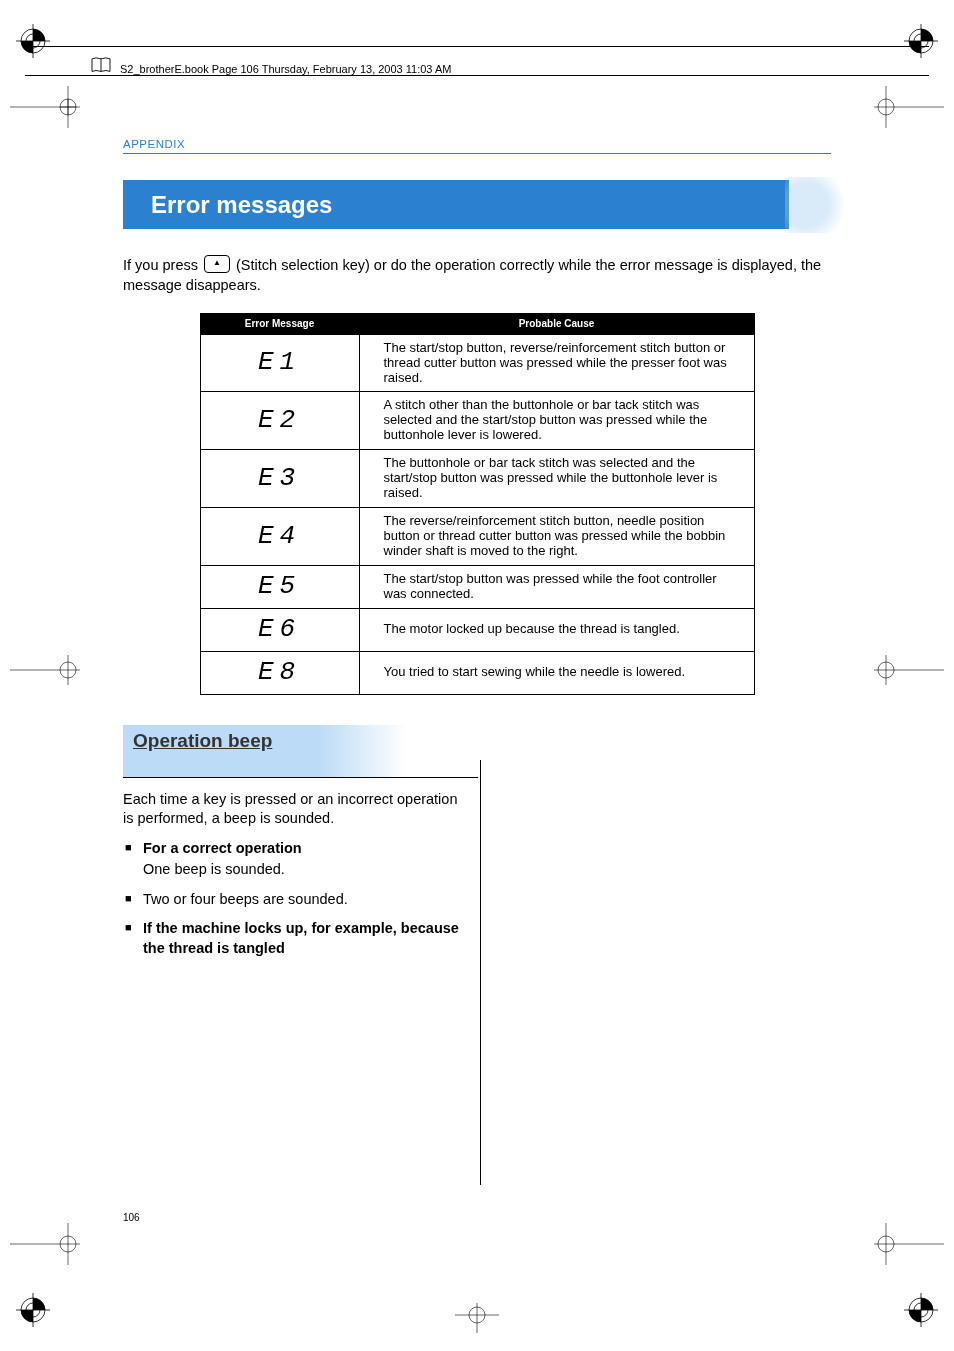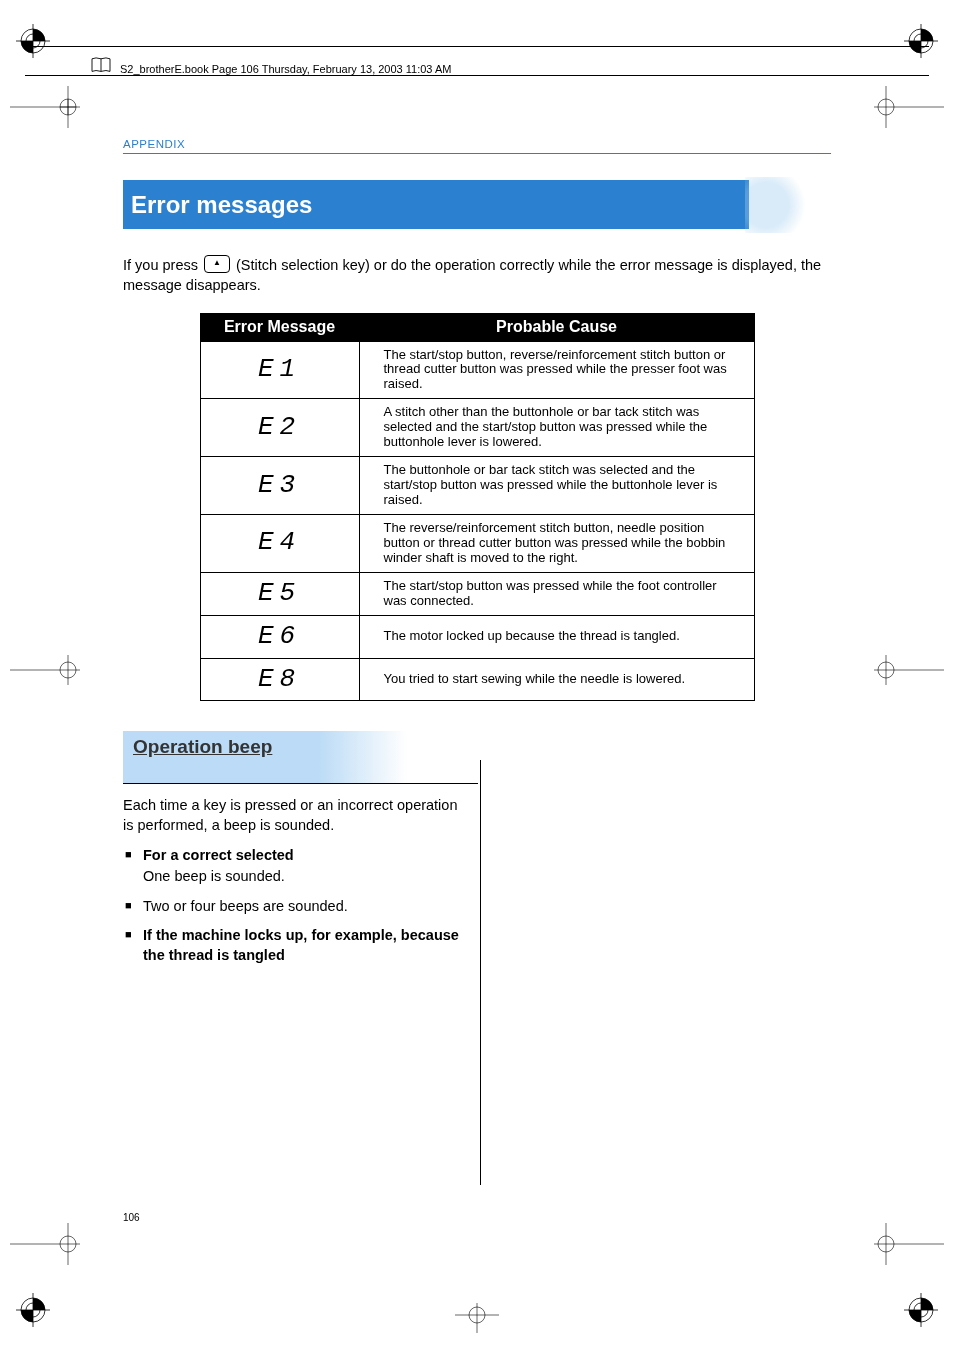--- a/index.html
+++ b/index.html
@@ -46,21 +46,21 @@
   .appendix-line {
     border: none;
     border-top: 1px solid #2b7fcf;
     margin: 0 0 26px 0;
   }
   .section-bar {
     background: #2b80cf;
     color: #fff;
     font-size: 24px;
     font-weight: bold;
-    padding: 10px 8px;
+    padding: 10px 28px;
     width: 610px;
     position: relative;
     font-family: Arial, sans-serif;
     height: 29px;
     line-height: 29px;
   }
   .section-tab {
     position: absolute;
     right: -72px;
     top: -6px;
@@ -110,21 +110,21 @@
     font-size: 13px;
     vertical-align: middle;
     line-height: 1.15;
   }
   table.err th {
     background: #000;
     color: #fff;
     font-weight: bold;
     text-align: center;
     padding: 4px;
-    font-size: 16px;
+    font-size: 10px;
   }
   table.err th:first-child { width: 150px; }
   table.err td.code {
     text-align: center;
     font-family: "Courier New", monospace;
     font-size: 26px;
     font-style: italic;
     letter-spacing: 6px;
   }
   .sub-section {
@@ -324,21 +324,21 @@
         </tr>
       </tbody>
   </table>
 
   <div class="sub-section">
     <div class="sub-head">Operation beep</div>
     <div class="sub-body">
       <div>Each time a key is pressed or an incorrect operation is performed, a beep is sounded.</div>
       <div id="beep-items">
           <div class="item">
-            <div class="bold">For a correct selected</div>
+            <div class="bold">For a correct operation</div>
             <div class="desc">One beep is sounded.</div>
           </div>
           <div class="item">
             <div class="desc">Two or four beeps are sounded.</div>
           </div>
           <div class="item">
             <div class="bold">If the machine locks up, for example, because the thread is tangled</div>
           </div>
         </div>
     </div>

